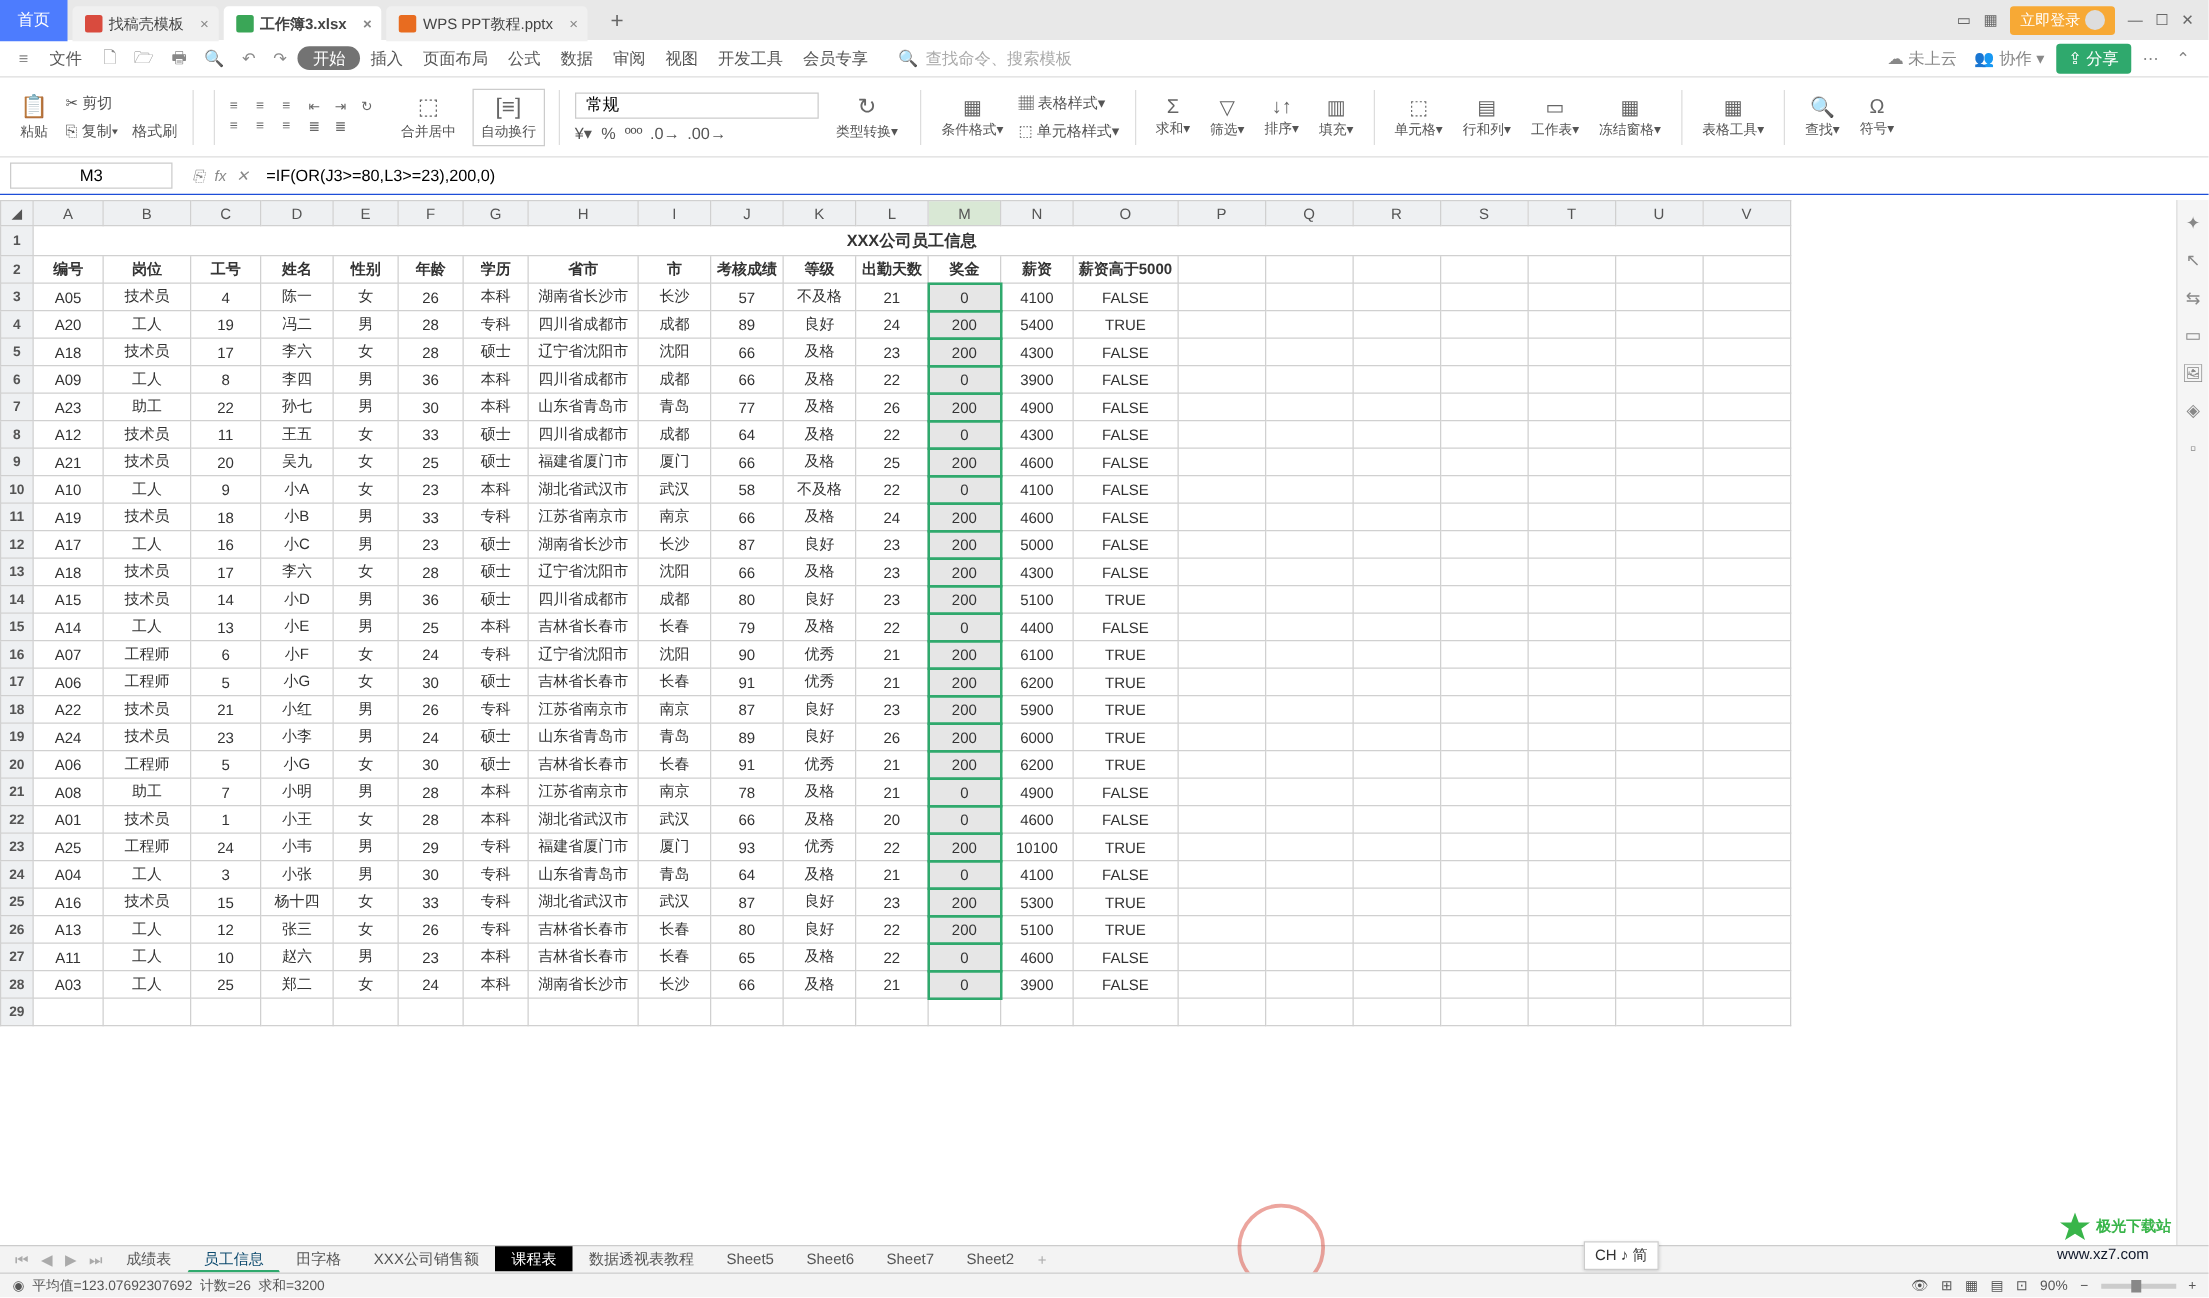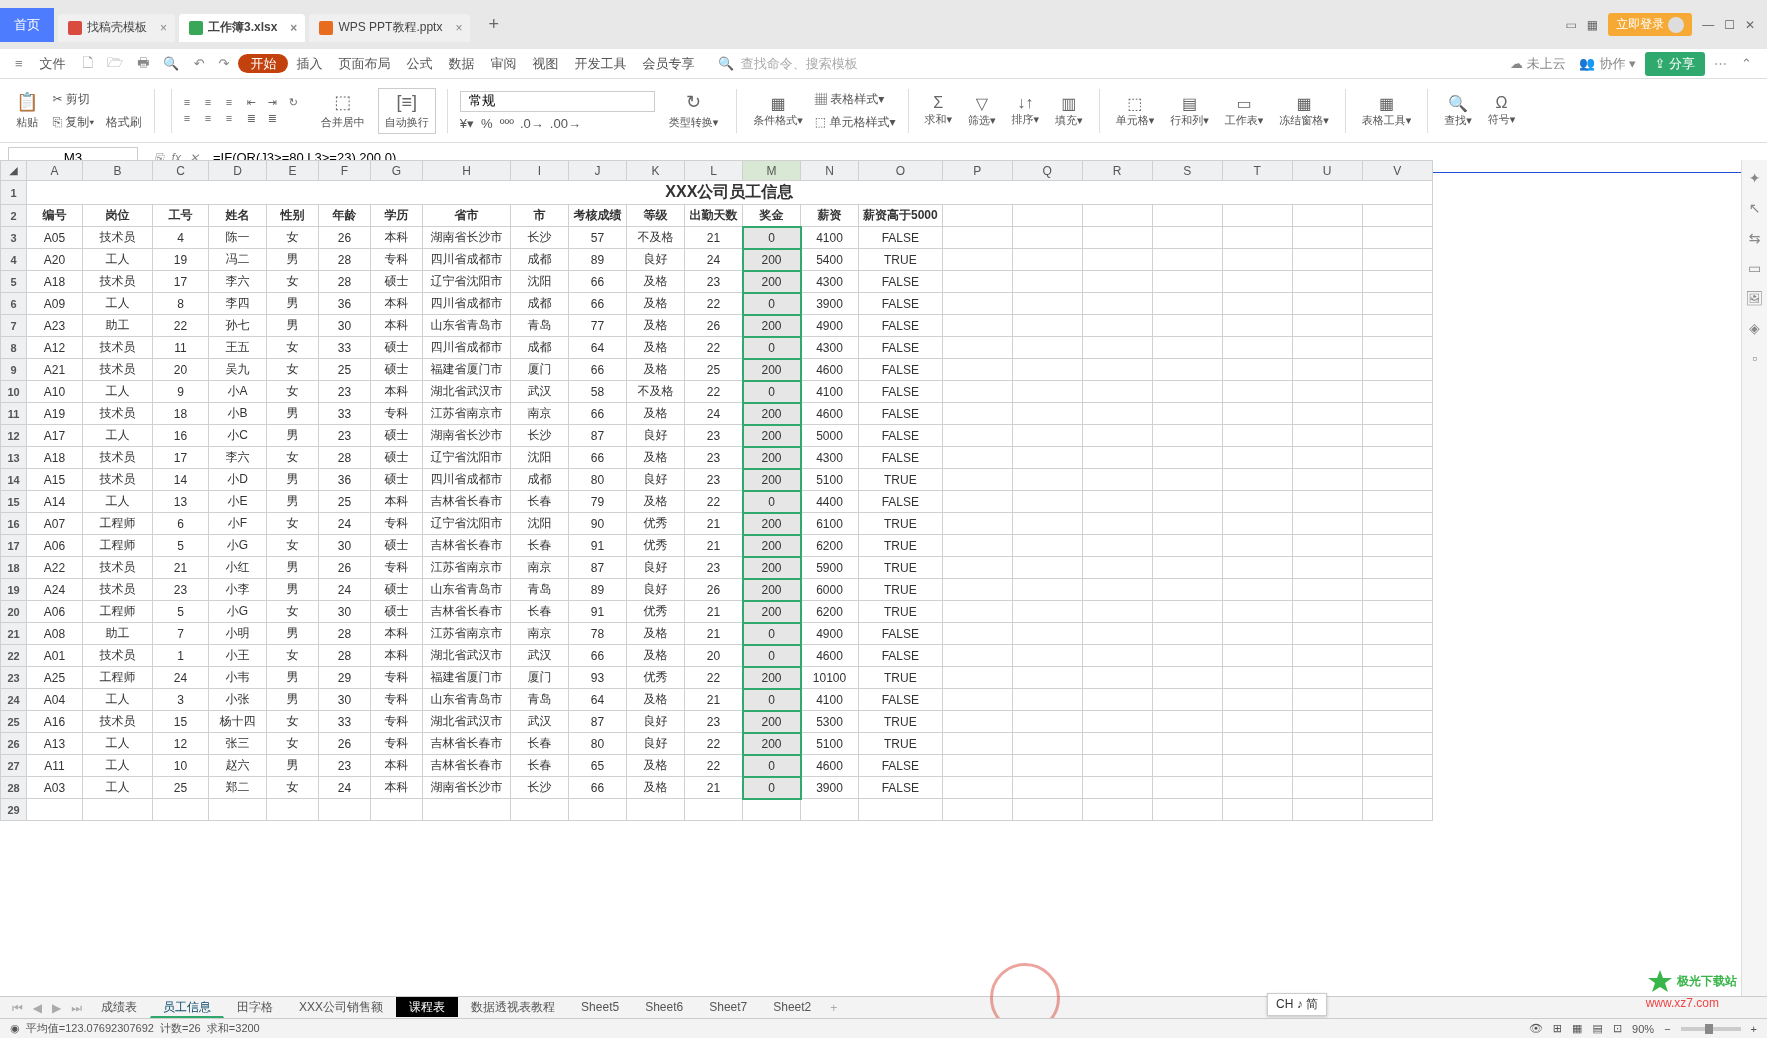--- a/index.html
+++ b/index.html
@@ -1,36 +1,36 @@
 <!DOCTYPE html>
 <html><head>
 <meta charset="utf-8">
 <style>
 * { margin: 0; padding: 0; box-sizing: border-box; font-family: "Microsoft YaHei", sans-serif; }
 body { background: #fff; font-size: 12px; color: #333; overflow: hidden; width: 1767px; height: 1038px; position: relative; }
 
 
-.titlebar { height: 49px; background: #e8e8e8; display: flex; align-items: center; }
+.titlebar { height: 32px; background: #e8e8e8; display: flex; align-items: center; }
 .home-tab { background: #4d7cfe; color: #fff; padding: 0 14px; height: 34px; display: flex; align-items: center; font-size: 13px; }
 .doc-tab { height: 28px; margin-top: 6px; background: #f0f0f0; padding: 0 28px 0 10px; display: flex; align-items: center; border-radius: 4px 4px 0 0; margin-left: 4px; position: relative; font-size: 12px; color: #444; }
 .doc-tab.active { background: #fff; font-weight: bold; }
 .doc-tab .x { position: absolute; right: 8px; color: #888; }
 .tab-icon { width: 14px; height: 14px; margin-right: 5px; display: inline-block; border-radius: 2px; }
 .ico-red { background: #d94b3e; }
 .ico-green { background: #3aa657; }
 .ico-orange { background: #e86c20; }
 .addtab { margin-left: 10px; color: #666; font-size: 18px; padding: 0 8px; }
 .win-ctrl { margin-left: auto; display: flex; align-items: center; gap: 10px; padding-right: 12px; color: #666; }
 .login-btn { background: #f7a935; color: #fff; padding: 3px 8px; border-radius: 3px; font-size: 12px; display: flex; align-items: center; gap: 4px; justify-content: space-between; }
 .avatar-dot { width: 16px; height: 16px; background: #ddd; border-radius: 50%; }
 
 
 .menubar { height: 30px; display: flex; align-items: center; padding: 0 10px; gap: 4px; border-bottom: 1px solid #ddd; font-size: 13px; color: #555; }
 .mb-item { padding: 0 8px; }
-.mb-item.active { background: #c2410c; color: #fff; border-radius: 10px; padding: 2px 12px; }
+.mb-item.active { background: #737373; color: #fff; border-radius: 10px; padding: 2px 12px; }
 .mb-icon { color: #888; padding: 0 5px; }
 .share-btn { background: #2fa96d; color: #fff; padding: 3px 10px; border-radius: 3px; margin-left: 0; }
 .search-box { margin-left: 12px; display: flex; align-items: center; color: #aaa; gap: 6px; }
 
 
 .ribbon { height: 64px; border-bottom: 1px solid #ddd; display: flex; align-items: center; padding: 0 10px; gap: 8px; font-size: 12px; color: #555; }
 .rgroup { display: flex; flex-direction: column; align-items: center; gap: 2px; padding: 0 6px; }
 .rgroup .big { font-size: 18px; color: #666; }
 .rgroup .lbl { font-size: 11px; }
 .rsep { width: 1px; height: 44px; background: #ddd; margin: 0 4px; }
@@ -52,21 +52,21 @@
 
 
 .grid-wrap { position: absolute; top: 160px; left: 0; right: 26px; bottom: 40px; overflow: hidden; }
 .sheet { border-collapse: collapse; table-layout: fixed; }
 .sheet th, .sheet td { border: 1px solid #d0d0d0; height: 22px; font-size: 12px; text-align: center; padding: 0 4px; background: #fff; white-space: nowrap; overflow: hidden; }
 .sheet thead th { background: #eef0f2; font-weight: normal; color: #555; height: 20px; }
 .sheet .rowhdr { background: #eef0f2; width: 26px; color: #555; font-size: 11px; }
 .sheet th.selcol { background: #d9e8d5; }
 .sheet td.selcell { background: #e6e6e6; }
 .selborder { outline: 2px solid #2fa96d; outline-offset: -1px; }
-.title-row td { font-weight: bold; font-size: 16px; height: 24px; }
+.title-row td { font-weight: bold; font-size: 13px; height: 24px; }
 .hdr-row td { font-weight: bold; }
 
 
 .sheettabs { position: absolute; bottom: 20px; left: 0; right: 0; height: 22px; background: #f3f3f3; border-top: 1px solid #ccc; display: flex; align-items: center; padding: 0 8px; font-size: 12px; color: #555; gap: 2px; }
 .stab { padding: 2px 12px; border: 1px solid transparent; }
 .stab.active { color: #0c4a6e; border-bottom: 2px solid #2fa96d; }
 .stab.orange { background: #000000; color: #fff; }
 .stab-nav { color: #aaa; padding: 0 4px; }
 
 
@@ -1024,14 +1024,14 @@
       </span>
     <span>+</span>
   </div>
 </div>
 
 <div class="watermark">
   <svg width="28" height="28" viewBox="0 0 28 28" style="vertical-align:middle">
       <polygon points="14,2 17,10 26,10 19,15 22,24 14,19 6,24 9,15 2,10 11,10" fill="#39b54a"></polygon>
     </svg>
   <span class="g">极光下载站</span><br>
-  <span style="color:#ef4444">www.xz7.com</span>
+  <span style="color:#0f172a">www.xz7.com</span>
 </div>
 
 </body></html>

